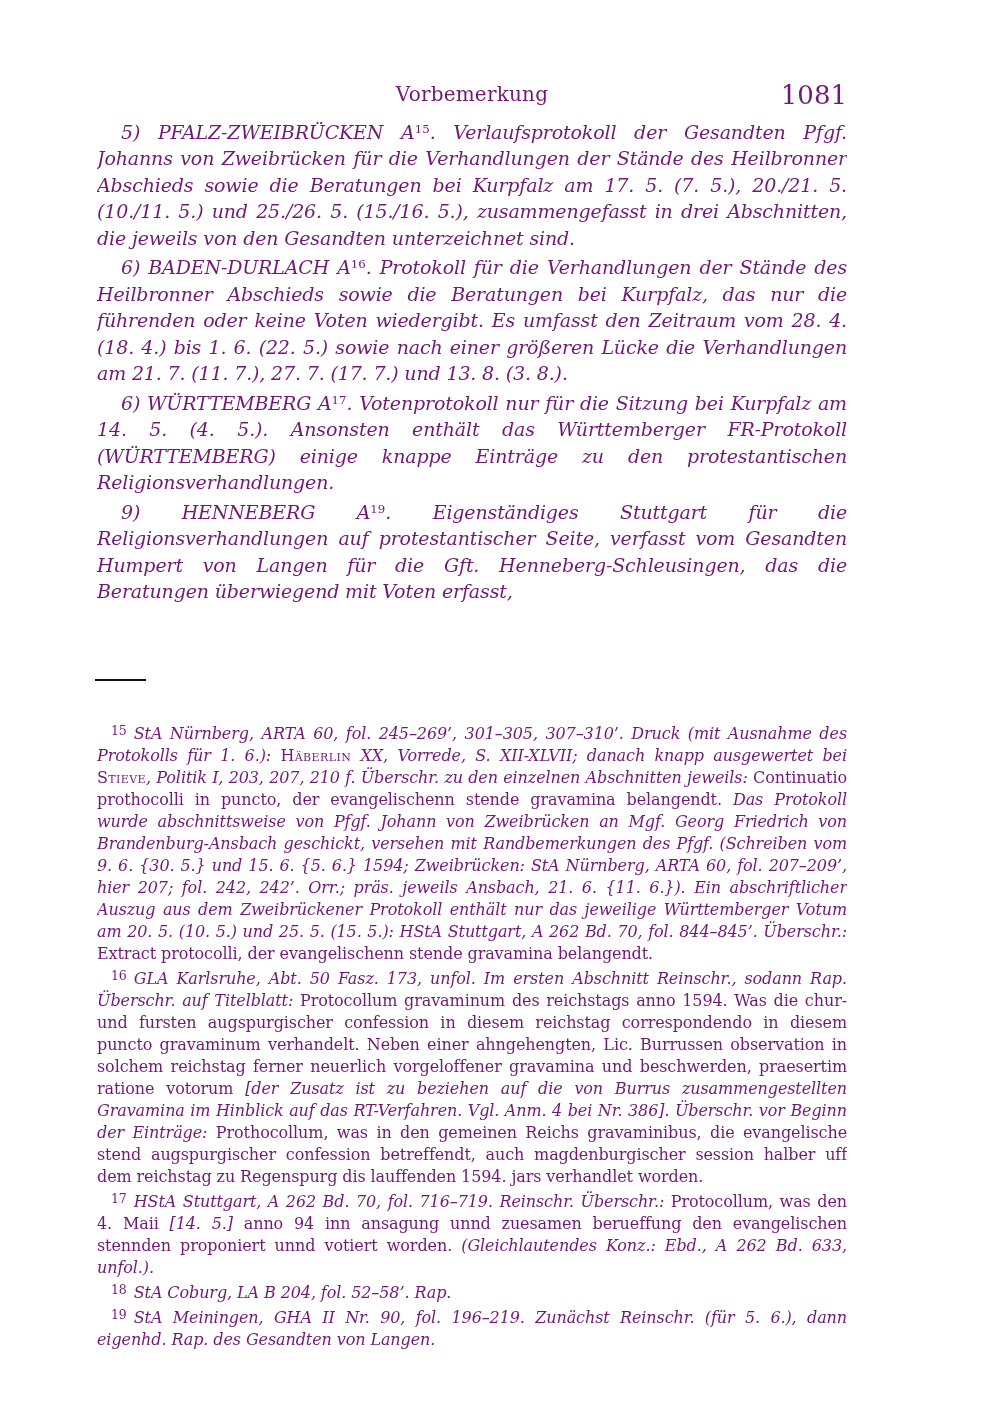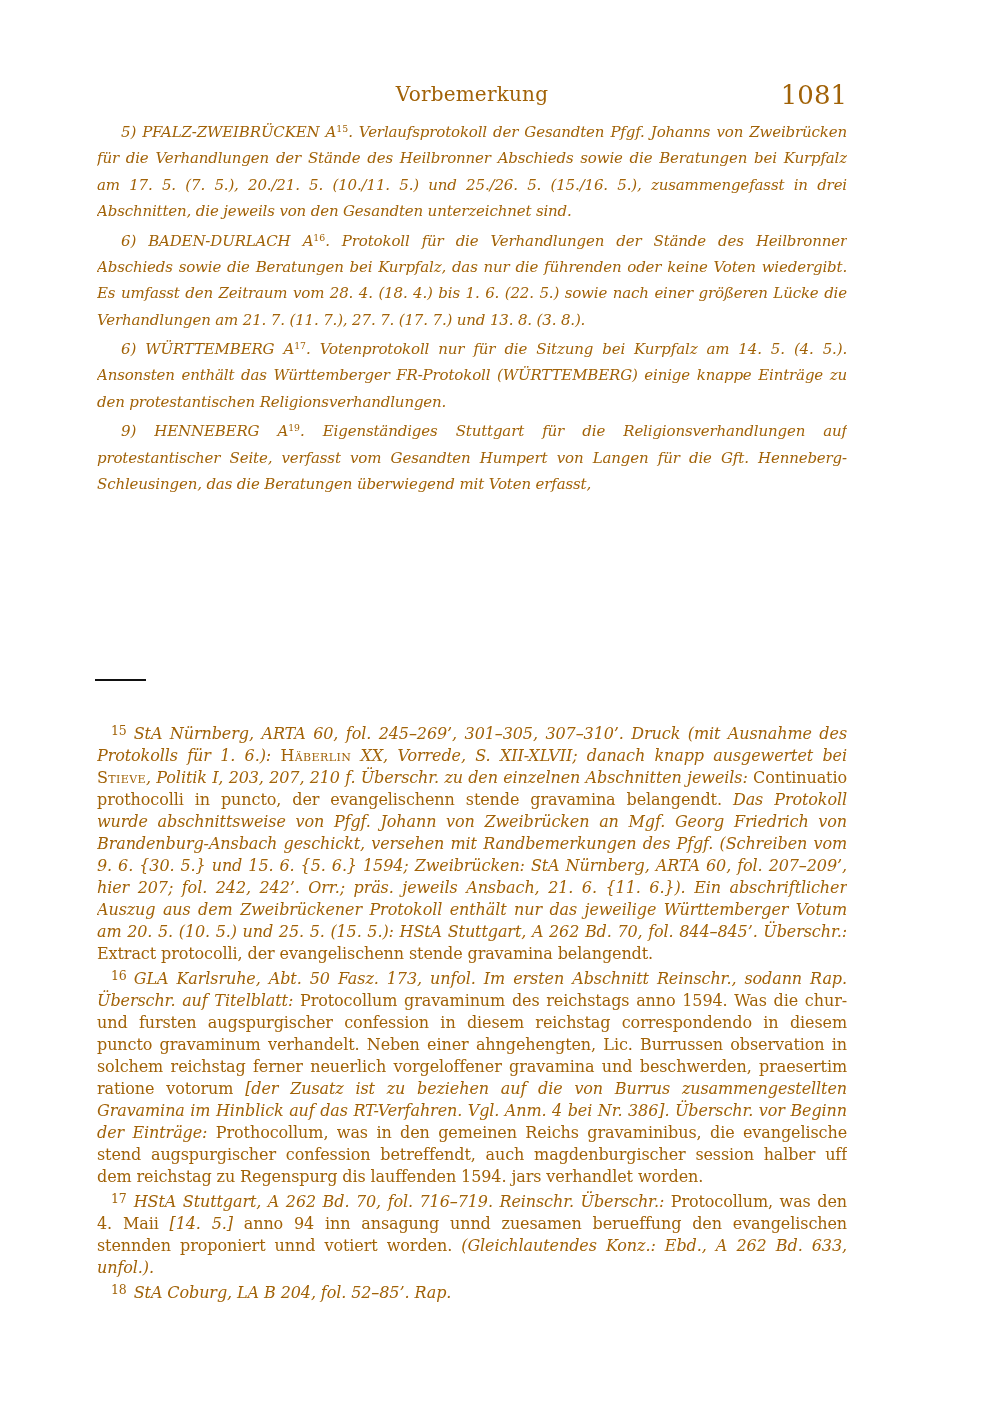--- a/index.html
+++ b/index.html
@@ -5,21 +5,21 @@
   html, body {
     margin: 0;
     padding: 0;
     background: #ffffff;
   }
   .page {
     position: relative;
     width: 1004px;
     height: 1418px;
     background: #ffffff;
-    color: #a16207;
+    color: #701a75;
     font-family: "DejaVu Serif", "Liberation Serif", serif;
     overflow: hidden;
   }
 
   
   .header {
     position: absolute;
     top: 80px;
     left: 97px;
     width: 750px;
@@ -44,21 +44,21 @@
   }
 
   
   .main-text {
     position: absolute;
     top: 116px;
     left: 97px;
     width: 750px;
     height: 564px;
     overflow: hidden;
-    font-size: 15px;
+    font-size: 19px;
     line-height: 26.5px;
     text-align: justify;
     letter-spacing: -0.15px;
   }
   .main-text p {
     margin: 0;
     text-indent: 24px;
   }
 
   
@@ -122,16 +122,17 @@
     <p><span class="run-i">6) WÜRTTEMBERG A</span><span class="run-sup">17</span><span class="run-i">. Votenprotokoll nur für die Sitzung bei Kurpfalz am 14. 5. (4. 5.). Ansonsten enthält das Württemberger FR-Protokoll (WÜRTTEMBERG) einige knappe Einträge zu den protestantischen Religionsverhandlungen.</span></p>
     <p><span class="run-i">9) HENNEBERG A</span><span class="run-sup">19</span><span class="run-i">. Eigenständiges Stuttgart für die Religionsverhandlungen auf protestantischer Seite, verfasst vom Gesandten Humpert von Langen für die Gft. Henneberg-Schleusingen, das die Beratungen überwiegend mit Voten erfasst,</span></p>
   </div>
 
   <div class="footnote-rule"></div>
 
   <div class="footnotes">
     <p><span class="fn-marker">15</span><span><span class="run-i">StA Nürnberg, ARTA 60, fol. 245–269’, 301–305, 307–310’. Druck (mit Ausnahme des Protokolls für 1. 6.): </span><span class="run-sc">Häberlin</span><span class="run-i"> XX, Vorrede, S. XII-XLVII; danach knapp ausgewertet bei </span><span class="run-sc">Stieve</span><span class="run-i">, Politik I, 203, 207, 210 f. Überschr. zu den einzelnen Abschnitten jeweils: </span><span class="run-r">Continuatio prothocolli in puncto, der evangelischenn stende gravamina belangendt. </span><span class="run-i">Das Protokoll wurde abschnittsweise von Pfgf. Johann von Zweibrücken an Mgf. Georg Friedrich von Brandenburg-Ansbach geschickt, versehen mit Randbemerkungen des Pfgf. (Schreiben vom 9. 6. {30. 5.} und 15. 6. {5. 6.} 1594; Zweibrücken: StA Nürnberg, ARTA 60, fol. 207–209’, hier 207; fol. 242, 242’. Orr.; präs. jeweils Ansbach, 21. 6. {11. 6.}). Ein abschriftlicher Auszug aus dem Zweibrückener Protokoll enthält nur das jeweilige Württemberger Votum am 20. 5. (10. 5.) und 25. 5. (15. 5.): HStA Stuttgart, A 262 Bd. 70, fol. 844–845’. Überschr.: </span><span class="run-r">Extract protocolli, der evangelischenn stende gravamina belangendt.</span></span></p>
     <p><span class="fn-marker">16</span><span><span class="run-i">GLA Karlsruhe, Abt. 50 Fasz. 173, unfol. Im ersten Abschnitt Reinschr., sodann Rap. Überschr. auf Titelblatt: </span><span class="run-r">Protocollum gravaminum des reichstags anno 1594. Was die chur- und fursten augspurgischer confession in diesem reichstag correspondendo in diesem puncto gravaminum verhandelt. Neben einer ahngehengten, Lic. Burrussen observation in solchem reichstag ferner neuerlich vorgeloffener gravamina und beschwerden, praesertim ratione votorum </span><span class="run-i">[der Zusatz ist zu beziehen auf die von Burrus zusammengestellten Gravamina im Hinblick auf das RT-Verfahren. Vgl. Anm. 4 bei Nr. 386]. Überschr. vor Beginn der Einträge: </span><span class="run-r">Prothocollum, was in den gemeinen Reichs gravaminibus, die evangelische stend augspurgischer confession betreffendt, auch magdenburgischer session halber uff dem reichstag zu Regenspurg dis lauffenden 1594. jars verhandlet worden.</span></span></p>
     <p><span class="fn-marker">17</span><span><span class="run-i">HStA Stuttgart, A 262 Bd. 70, fol. 716–719. Reinschr. Überschr.: </span><span class="run-r">Protocollum, was den 4. Maii </span><span class="run-i">[14. 5.] </span><span class="run-r">anno 94 inn ansagung unnd zuesamen berueffung den evangelischen stennden proponiert unnd votiert worden. </span><span class="run-i">(Gleichlautendes Konz.: Ebd., A 262 Bd. 633, unfol.).</span></span></p>
-    <p><span class="fn-marker">18</span><span><span class="run-i">StA Coburg, LA B 204, fol. 52–85’. Rap.</span></span></p>
+    <p><span class="fn-marker">18</span><span><span class="run-i">StA Coburg, LA B 204, fol. 52–58’. Rap.</span></span></p>
+    <p><span class="fn-marker">19</span><span><span class="run-i">StA Meiningen, GHA II Nr. 90, fol. 196–219. Zunächst Reinschr. (für 5. 6.), dann eigenhd. Rap. des Gesandten von Langen.</span></span></p>
   </div>
 
 </div>
 
 </body></html>

